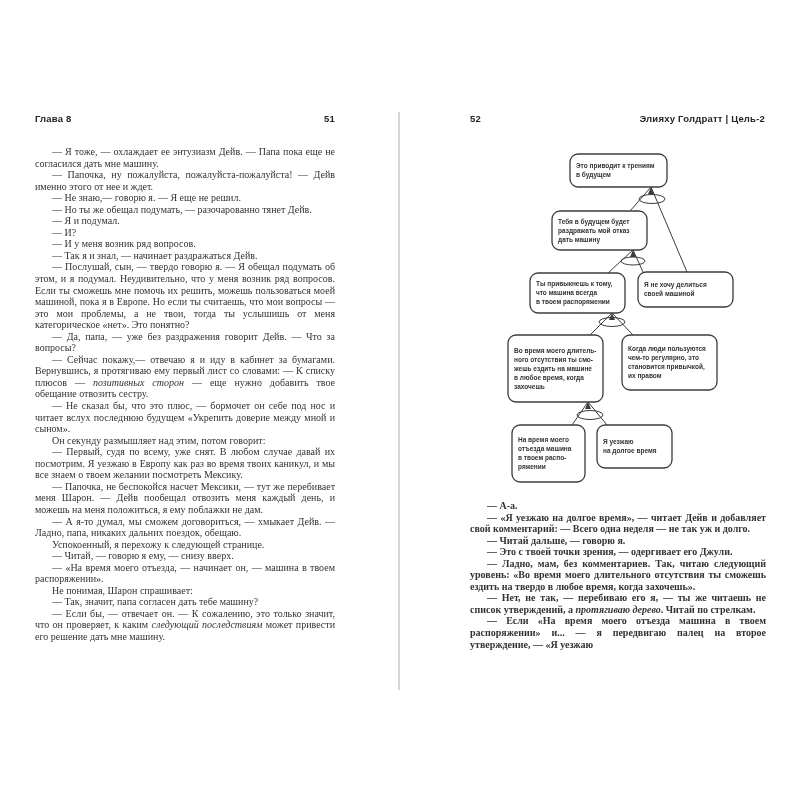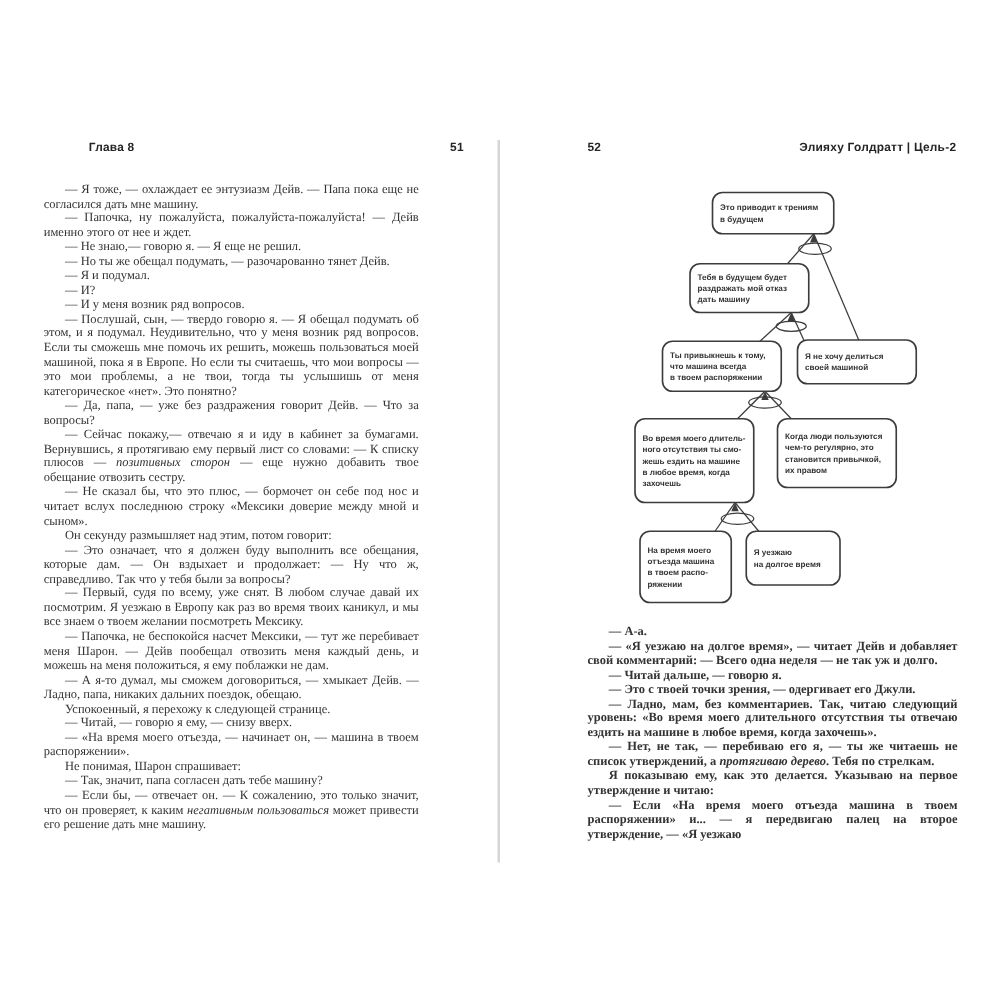--- a/index.html
+++ b/index.html
@@ -1,21 +1,21 @@
 <!DOCTYPE html>
 <html><head>
 <meta charset="utf-8">
 <style>
   html,body{margin:0;padding:0;background:#ffffff;}
   .canvas{position:relative;width:800px;height:800px;background:#ffffff;overflow:hidden;
           font-family:"Liberation Serif",serif;color:#333;}
   .gutter{position:absolute;left:398px;top:112px;width:2px;height:578px;background:#d6d6d6;}
   .hdr{position:absolute;top:113px;display:flex;justify-content:space-between;align-items:baseline;
        font-family:"Liberation Sans",sans-serif;font-weight:700;font-size:9.5px;color:#242424;letter-spacing:.2px;}
-  .hdr-left{left:35px;width:300px;margin-left:36px;}
+  .hdr-left{left:35px;width:300px;}
   .hdr-right{left:470px;width:295px;}
   .body-col{position:absolute;}
   .body-col p{margin:0;text-indent:17px;text-align:justify;font-size:10px;line-height:11.55px;color:#333;}
   .left-body{left:35px;top:146px;width:300px;}
   .right-body{left:470px;top:500px;width:296px;font-weight:bold;}
   .diagram{position:absolute;left:500px;top:148px;}
   svg text{font-family:"Liberation Sans",sans-serif;font-weight:600;}
 </style>
 </head>
 <body>
@@ -34,35 +34,35 @@
   </div>
 
   <div class="body-col left-body" id="left-body">
       <p><span>— Я тоже, — охлаждает ее энтузиазм Дейв. — Папа пока еще не согласился дать мне машину.</span></p>
       <p><span>— Папочка, ну пожалуйста, пожалуйста-пожалуйста! — Дейв именно этого от нее и ждет.</span></p>
       <p><span>— Не знаю,— говорю я. — Я еще не решил.</span></p>
       <p><span>— Но ты же обещал подумать, — разочарованно тянет Дейв.</span></p>
       <p><span>— Я и подумал.</span></p>
       <p><span>— И?</span></p>
       <p><span>— И у меня возник ряд вопросов.</span></p>
+      <p><span>— Так я и знал, — начинает раздражаться Дейв.</span></p>
       <p><span>— Послушай, сын, — твердо говорю я. — Я обещал подумать об этом, и я подумал. Неудивительно, что у меня возник ряд вопросов. Если ты сможешь мне помочь их решить, можешь пользоваться моей машиной, пока я в Европе. Но если ты считаешь, что мои вопросы — это мои проблемы, а не твои, тогда ты услышишь от меня категорическое «нет». Это понятно?</span></p>
       <p><span>— Да, папа, — уже без раздражения говорит Дейв. — Что за вопросы?</span></p>
       <p><span>— Сейчас покажу,— отвечаю я и иду в кабинет за бумагами. Вернувшись, я протягиваю ему первый лист со словами: — К списку плюсов — </span><i>позитивных сторон</i><span> — еще нужно добавить твое обещание отвозить сестру.</span></p>
-      <p><span>— Не сказал бы, что это плюс, — бормочет он себе под нос и читает вслух последнюю строку «Мексики доверие между мной и сыном».</span></p>
+      <p><span>— Не сказал бы, что это плюс, — бормочет он себе под нос и читает вслух последнюю будущем «Укрепить доверие между мной и сыном».</span></p>
       <p><span>Он секунду размышляет над этим, потом говорит:</span></p>
-      <p><span>— Это означает, что я должен буду выполнить все обещания, которые дам. — Он вздыхает и продолжает: — Ну что ж, справедливо. Так что у тебя были за вопросы?</span></p>
       <p><span>— Первый, судя по всему, уже снят. В любом случае давай их посмотрим. Я уезжаю в Европу как раз во время твоих каникул, и мы все знаем о твоем желании посмотреть Мексику.</span></p>
       <p><span>— Папочка, не беспокойся насчет Мексики, — тут же перебивает меня Шарон. — Дейв пообещал отвозить меня каждый день, и можешь на меня положиться, я ему поблажки не дам.</span></p>
       <p><span>— А я-то думал, мы сможем договориться, — хмыкает Дейв. — Ладно, папа, никаких дальних поездок, обещаю.</span></p>
       <p><span>Успокоенный, я перехожу к следующей странице.</span></p>
       <p><span>— Читай, — говорю я ему, — снизу вверх.</span></p>
       <p><span>— «На время моего отъезда, — начинает он, — машина в твоем распоряжении».</span></p>
       <p><span>Не понимая, Шарон спрашивает:</span></p>
       <p><span>— Так, значит, папа согласен дать тебе машину?</span></p>
-      <p><span>— Если бы, — отвечает он. — К сожалению, это только значит, что он проверяет, к каким </span><i>негативным пользоваться</i><span> может привести его решение дать мне машину.</span></p>
+      <p><span>— Если бы, — отвечает он. — К сожалению, это только значит, что он проверяет, к каким </span><i>следующий последствиям</i><span> может привести его решение дать мне машину.</span></p>
     </div>
 
   <div class="diagram" id="diagram"><svg width="245" height="344" viewBox="0 0 245 344">
         <line x1="130" y1="63" x2="151" y2="39" stroke="#3c3c3c" stroke-width="1"></line>
         <line x1="187" y1="124" x2="151" y2="39" stroke="#3c3c3c" stroke-width="1"></line>
         <ellipse cx="152" cy="51" rx="13" ry="4.5" fill="none" stroke="#3c3c3c" stroke-width="1"></ellipse>
         <polygon points="148,46 154,46 151,39" fill="#3c3c3c"></polygon>
         <line x1="108" y1="125" x2="133" y2="102" stroke="#3c3c3c" stroke-width="1"></line>
         <line x1="143" y1="124" x2="133" y2="102" stroke="#3c3c3c" stroke-width="1"></line>
         <ellipse cx="133" cy="113" rx="12" ry="4" fill="none" stroke="#3c3c3c" stroke-width="1"></ellipse>
@@ -124,18 +124,17 @@
           <text x="103" y="296.4" font-size="6.5" fill="#333">Я уезжаю</text>
           <text x="103" y="305.4" font-size="6.5" fill="#333">на долгое время</text>
         </g>
       </svg></div>
 
   <div class="body-col right-body" id="right-body">
       <p><span>— А-а.</span></p>
       <p><span>— «Я уезжаю на долгое время», — читает Дейв и добавляет свой комментарий: — Всего одна неделя — не так уж и долго.</span></p>
       <p><span>— Читай дальше, — говорю я.</span></p>
       <p><span>— Это с твоей точки зрения, — одергивает его Джули.</span></p>
-      <p><span>— Ладно, мам, без комментариев. Так, читаю следующий уровень: «Во время моего длительного отсутствия ты отвечаю ездить на машине в любое время, когда захочешь».</span></p>
-      <p><span>— Нет, не так, — перебиваю его я, — ты же читаешь не список утверждений, а </span><i>протягиваю дерево</i><span>. Тебя по стрелкам.</span></p>
-      <p><span>Я показываю ему, как это делается. Указываю на первое утверждение и читаю:</span></p>
+      <p><span>— Ладно, мам, без комментариев. Так, читаю следующий уровень: «Во время моего длительного отсутствия ты сможешь ездить на твердо в любое время, когда захочешь».</span></p>
+      <p><span>— Нет, не так, — перебиваю его я, — ты же читаешь не список утверждений, а </span><i>протягиваю дерево</i><span>. Читай по стрелкам.</span></p>
       <p><span>— Если «На время моего отъезда машина в твоем распоряжении» и... — я передвигаю палец на второе утверждение, — «Я уезжаю</span></p>
     </div>
 </div>
 
 </body></html>

